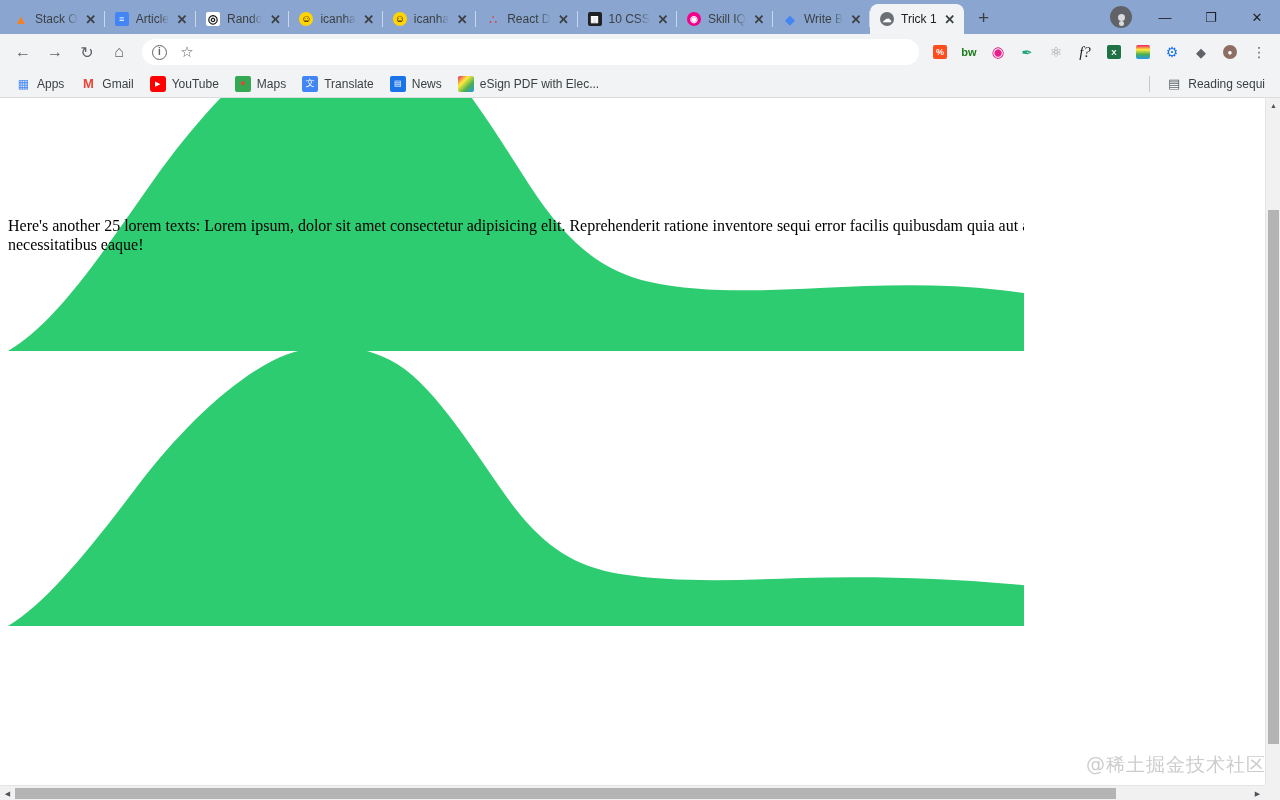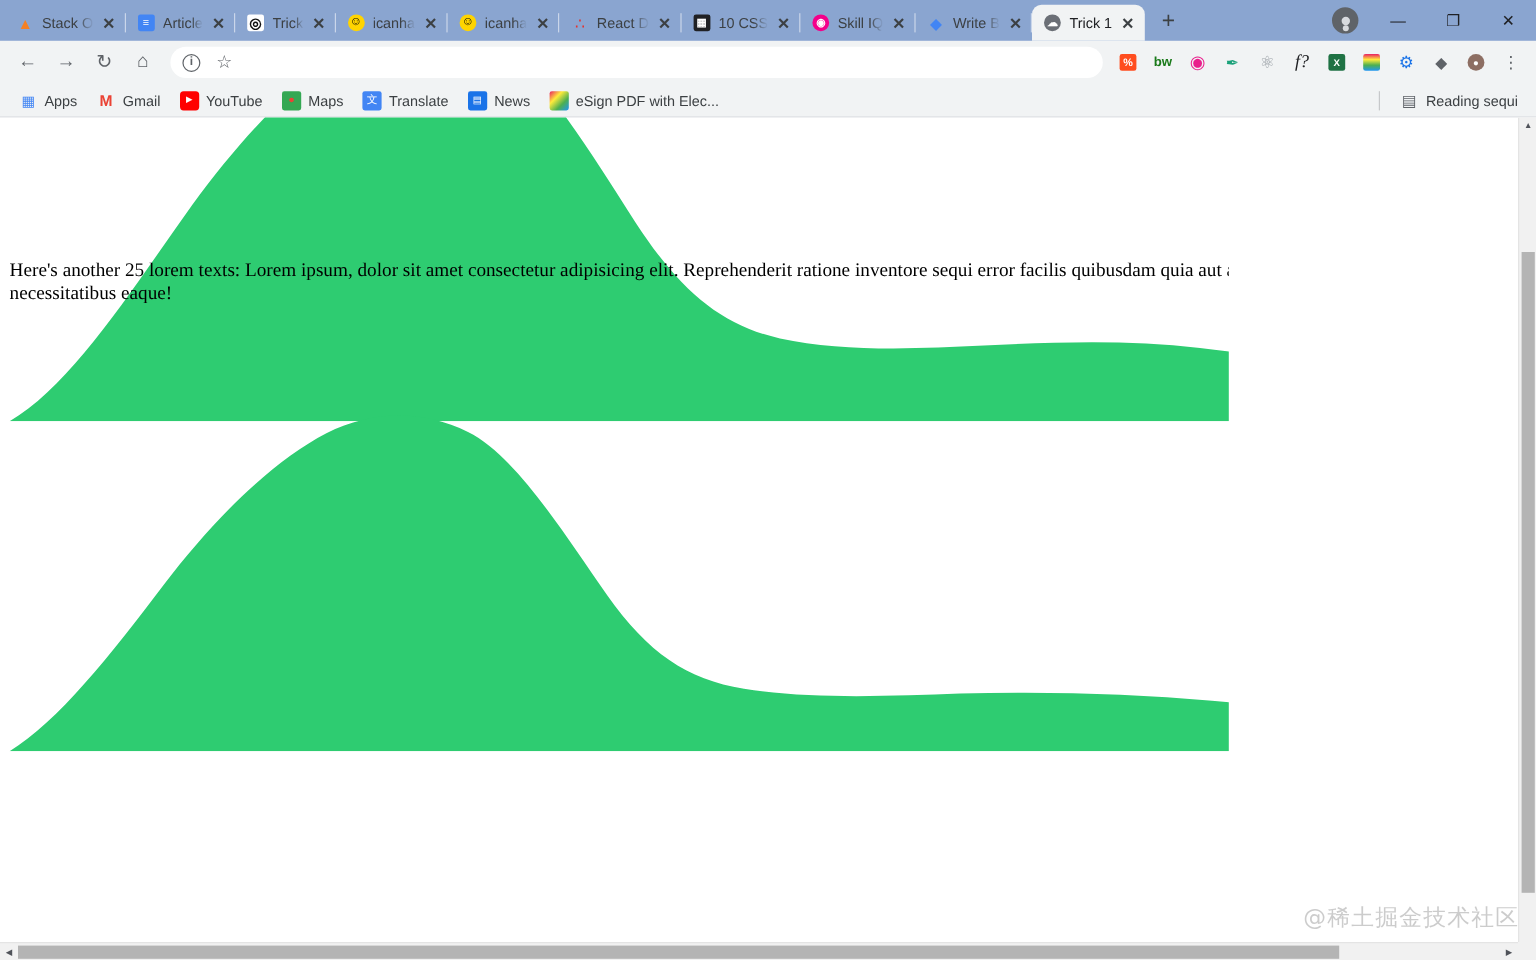--- a/index.html
+++ b/index.html
@@ -383,21 +383,21 @@
           <span class="fi-sq" style="background:#4285f4;">≡</span>
         </span>
       <span class="tab-title">Article</span>
       <span class="tab-close">✕</span>
     </div>
 
     <div class="tab">
       <span class="favicon">
           <span class="fi-sq" style="background:#fff;color:#111;font-size:12px;">◎</span>
         </span>
-      <span class="tab-title">Trick</span>
+      <span class="tab-title">Rando</span>
       <span class="tab-close">✕</span>
     </div>
 
     <div class="tab">
       <span class="favicon">
           <span class="fi-circ" style="background:#ffd400;color:#000;font-size:10px;">☺</span>
         </span>
       <span class="tab-title">icanha</span>
       <span class="tab-close">✕</span>
     </div>

